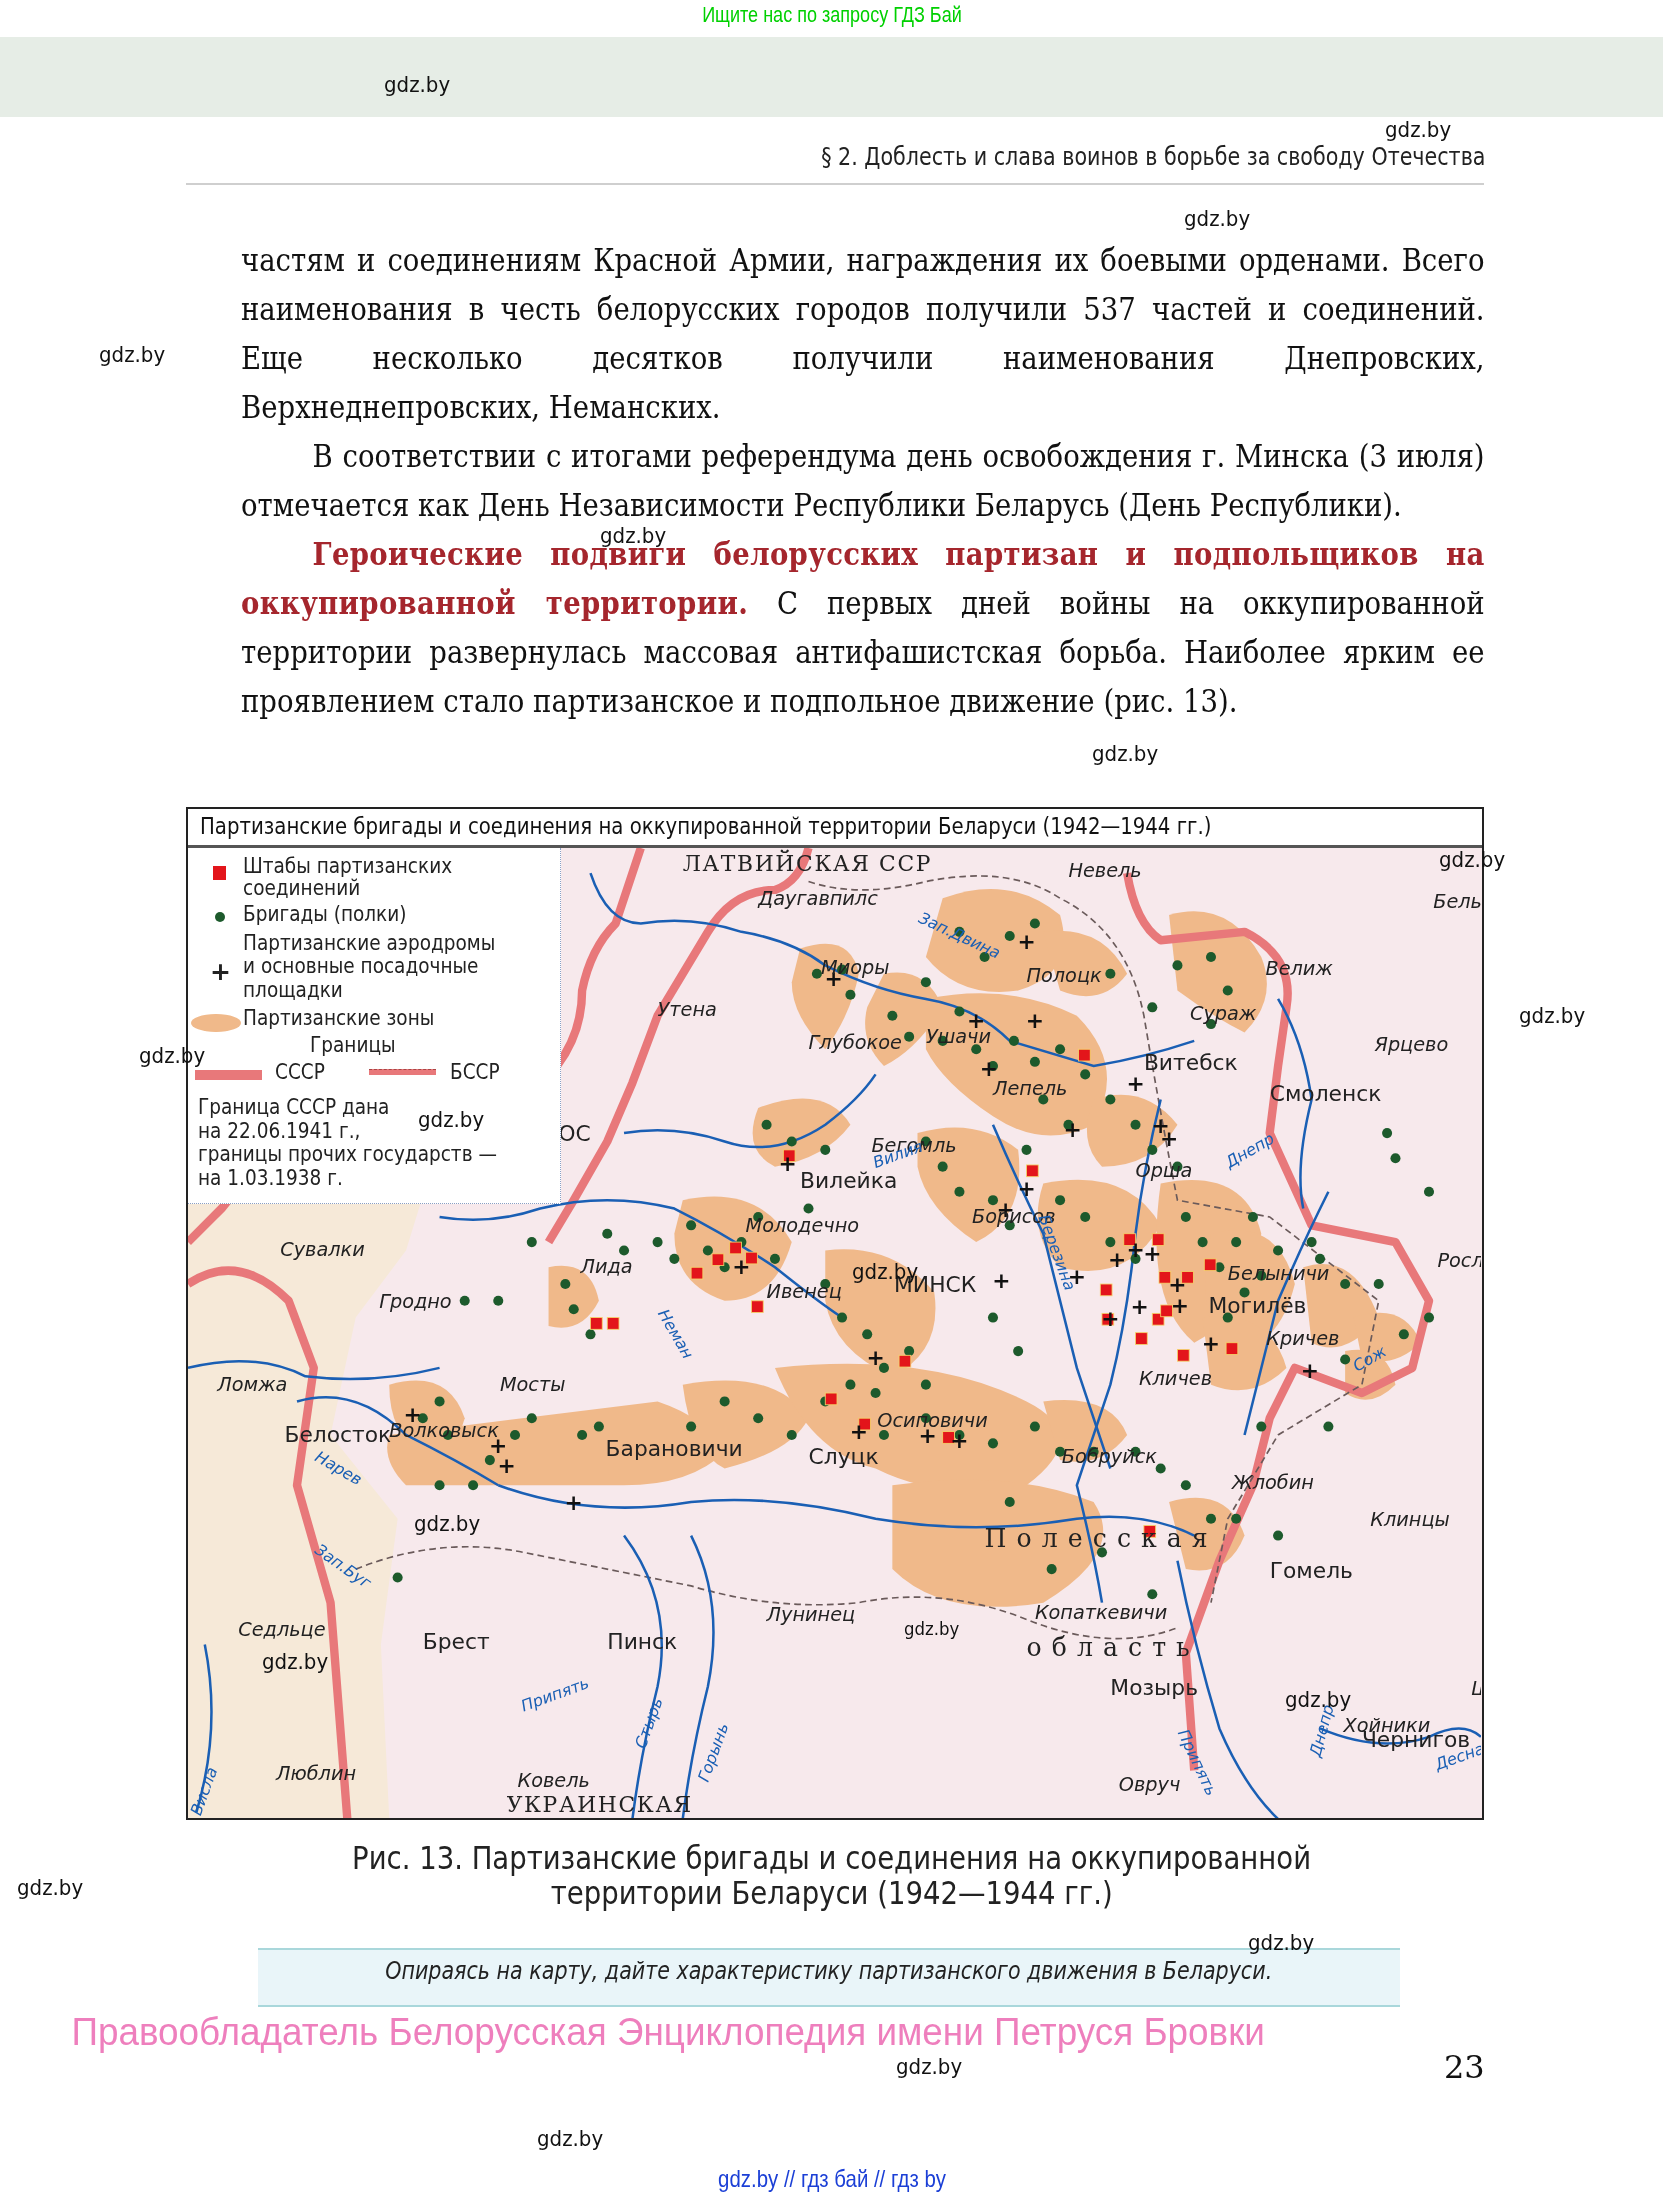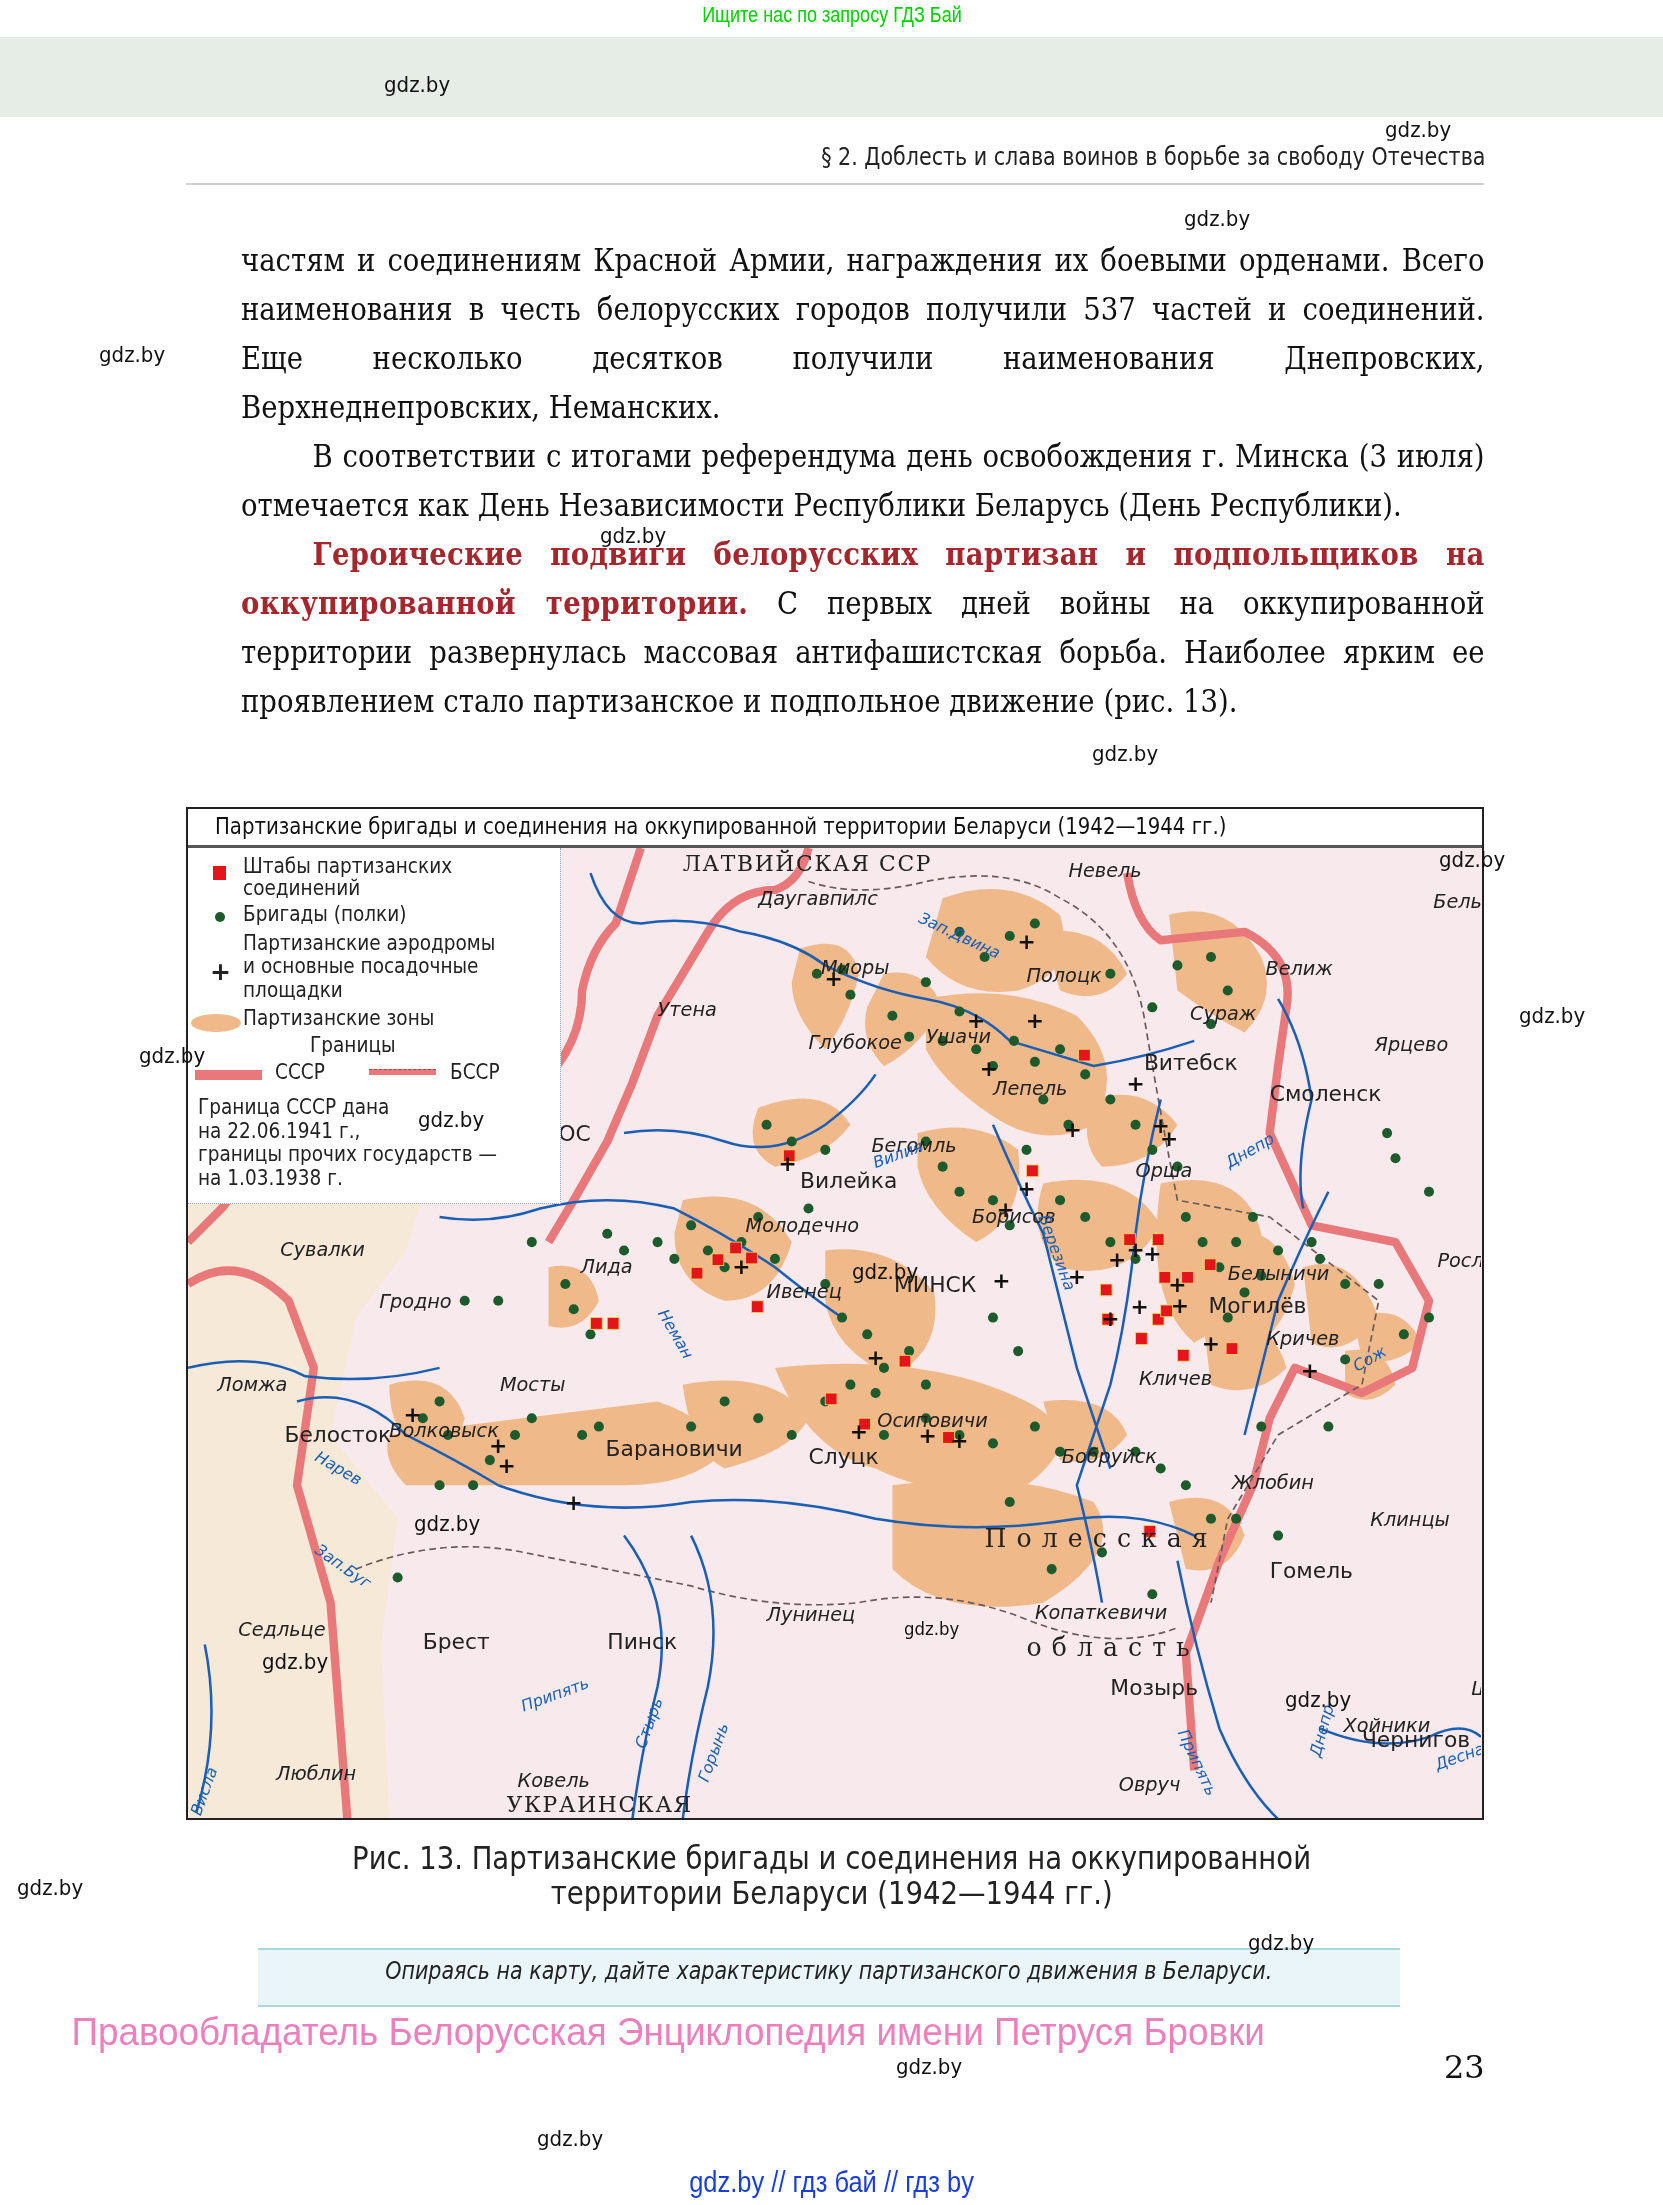--- a/index.html
+++ b/index.html
@@ -8,39 +8,39 @@
   .top-search { top:1.7px; left:0; width:1664px; text-align:center; color:#00d000; font-family:"Liberation Sans Narrow","Liberation Sans",sans-serif; font-size:22px; transform:scaleX(0.82); }
   .band { top:37px; left:0; width:1664px; height:80px; background:#e6ede6; }
   .wm { color:#111; font-family:"DejaVu Sans", sans-serif; font-size:22px; transform:scaleX(0.9); transform-origin:left top; }
   .running-head { top:143px; right:179px; font-family:"DejaVu Sans", sans-serif; font-size:24px; color:#222; transform:scaleX(0.86); transform-origin:right top; white-space:nowrap; }
   .rule { top:183px; left:186px; width:1298px; height:1.7px; background:#cfcfcf; }
   .body-text { left:241px; width:1244px; font-family:"DejaVu Serif", serif; font-size:32px; line-height:49px; color:#111; text-align:justify; transform:scaleX(0.86); transform-origin:left top; width:1446px; }
   .para { margin:0; text-align:justify; text-align-last:left; }
   .indent { text-indent:2.6em; }
   .heading-red { color:#a5262d; font-weight:bold; letter-spacing:0.4px; }
   .map-frame { top:807px; left:186px; width:1298px; height:1013px; border:2.5px solid #222; box-sizing:border-box; background:#f7e9ec; overflow:hidden; }
-  .map-title { position:absolute; top:0; left:0; width:100%; height:39px; background:#fff; border-bottom:3.4px solid #555; box-sizing:border-box; font-family:"DejaVu Sans", sans-serif; font-size:23.5px; line-height:35px; padding-left:27px; white-space:nowrap; color:#111; }
+  .map-title { position:absolute; top:0; left:0; width:100%; height:39px; background:#fff; border-bottom:3.4px solid #555; box-sizing:border-box; font-family:"DejaVu Sans", sans-serif; font-size:23.5px; line-height:35px; padding-left:12px; white-space:nowrap; color:#111; }
   .map-title span { display:inline-block; transform:scaleX(0.84); transform-origin:left center; }
   .legend { position:absolute; top:39px; left:0; width:373px; height:356px; background:#fff; border-right:1.7px dotted #8a9fc4; border-bottom:1.7px dotted #8a9fc4; box-sizing:border-box; font-family:"DejaVu Sans", sans-serif; font-size:21px; color:#222; }
   .legend .txt { position:absolute; left:55px; line-height:23.5px; transform:scaleX(0.88); transform-origin:left top; white-space:nowrap; }
   .lg-sq { position:absolute; width:13.4px; height:13.4px; background:#e3151b; }
   .lg-dot { position:absolute; width:10px; height:10px; border-radius:50%; background:#1d5a2c; }
   .lg-plus { position:absolute; font-size:25px; font-weight:bold; line-height:25px; }
   .lg-zone { position:absolute; width:50px; height:18.4px; border-radius:50%; background:#f0b98a; }
   .lg-ussr { position:absolute; width:67px; height:10px; background:#e8787a; }
   .lg-bssr { position:absolute; width:67px; height:5px; background:#e8787a; border-top:1.7px dashed #a44; }
   .map-svg { position:absolute; top:39px; left:0; }
   .caption { top:1841px; left:0; width:1664px; text-align:center; font-family:"DejaVu Sans", sans-serif; font-size:32px; line-height:35px; color:#222; }
   .caption div { display:inline-block; transform:scaleX(0.86); }
   .task-box { top:1948px; left:258px; width:1142px; height:59px; background:#e9f5f9; border-top:2.5px solid #a9d7db; border-bottom:2.5px solid #a9d7db; box-sizing:border-box; text-align:center; font-family:"DejaVu Sans", sans-serif; font-style:italic; font-size:24px; line-height:42px; color:#222; }
   .task-box span { display:inline-block; transform:scaleX(0.86); }
   .copyright { top:2011px; left:0; width:1336px; text-align:center; color:#ee7fbd; font-family:"Liberation Sans", sans-serif; font-size:38px; }
   .copyright span { display:inline-block; transform:scaleX(0.97); }
   .page-num { top:2048px; left:1444px; font-family:"DejaVu Serif", serif; font-size:32px; color:#111; }
-  .footer-links { top:2165px; left:0; width:1664px; text-align:center; font-family:"Liberation Sans", sans-serif; font-size:30px; color:#1b3fd6; }
+  .footer-links { top:2165px; left:0; width:1664px; text-align:center; font-family:"Liberation Sans", sans-serif; font-size:24px; color:#1b3fd6; }
   .footer-links span { display:inline-block; transform:scaleX(0.85); }
   .city { font-family:"DejaVu Sans", sans-serif; font-size:23px; fill:#222; }
   .city-i { font-style:italic; }
   .city-big { font-size:26px; }
   .river { font-family:"DejaVu Sans", sans-serif; font-style:italic; font-size:19px; fill:#1a5fb4; }
   .country { font-family:"DejaVu Serif", serif; font-size:26px; fill:#222; letter-spacing:2px; }
   .region { font-family:"DejaVu Serif", serif; font-size:30px; fill:#222; letter-spacing:12px; }
 </style>
 </head>
 <body>

